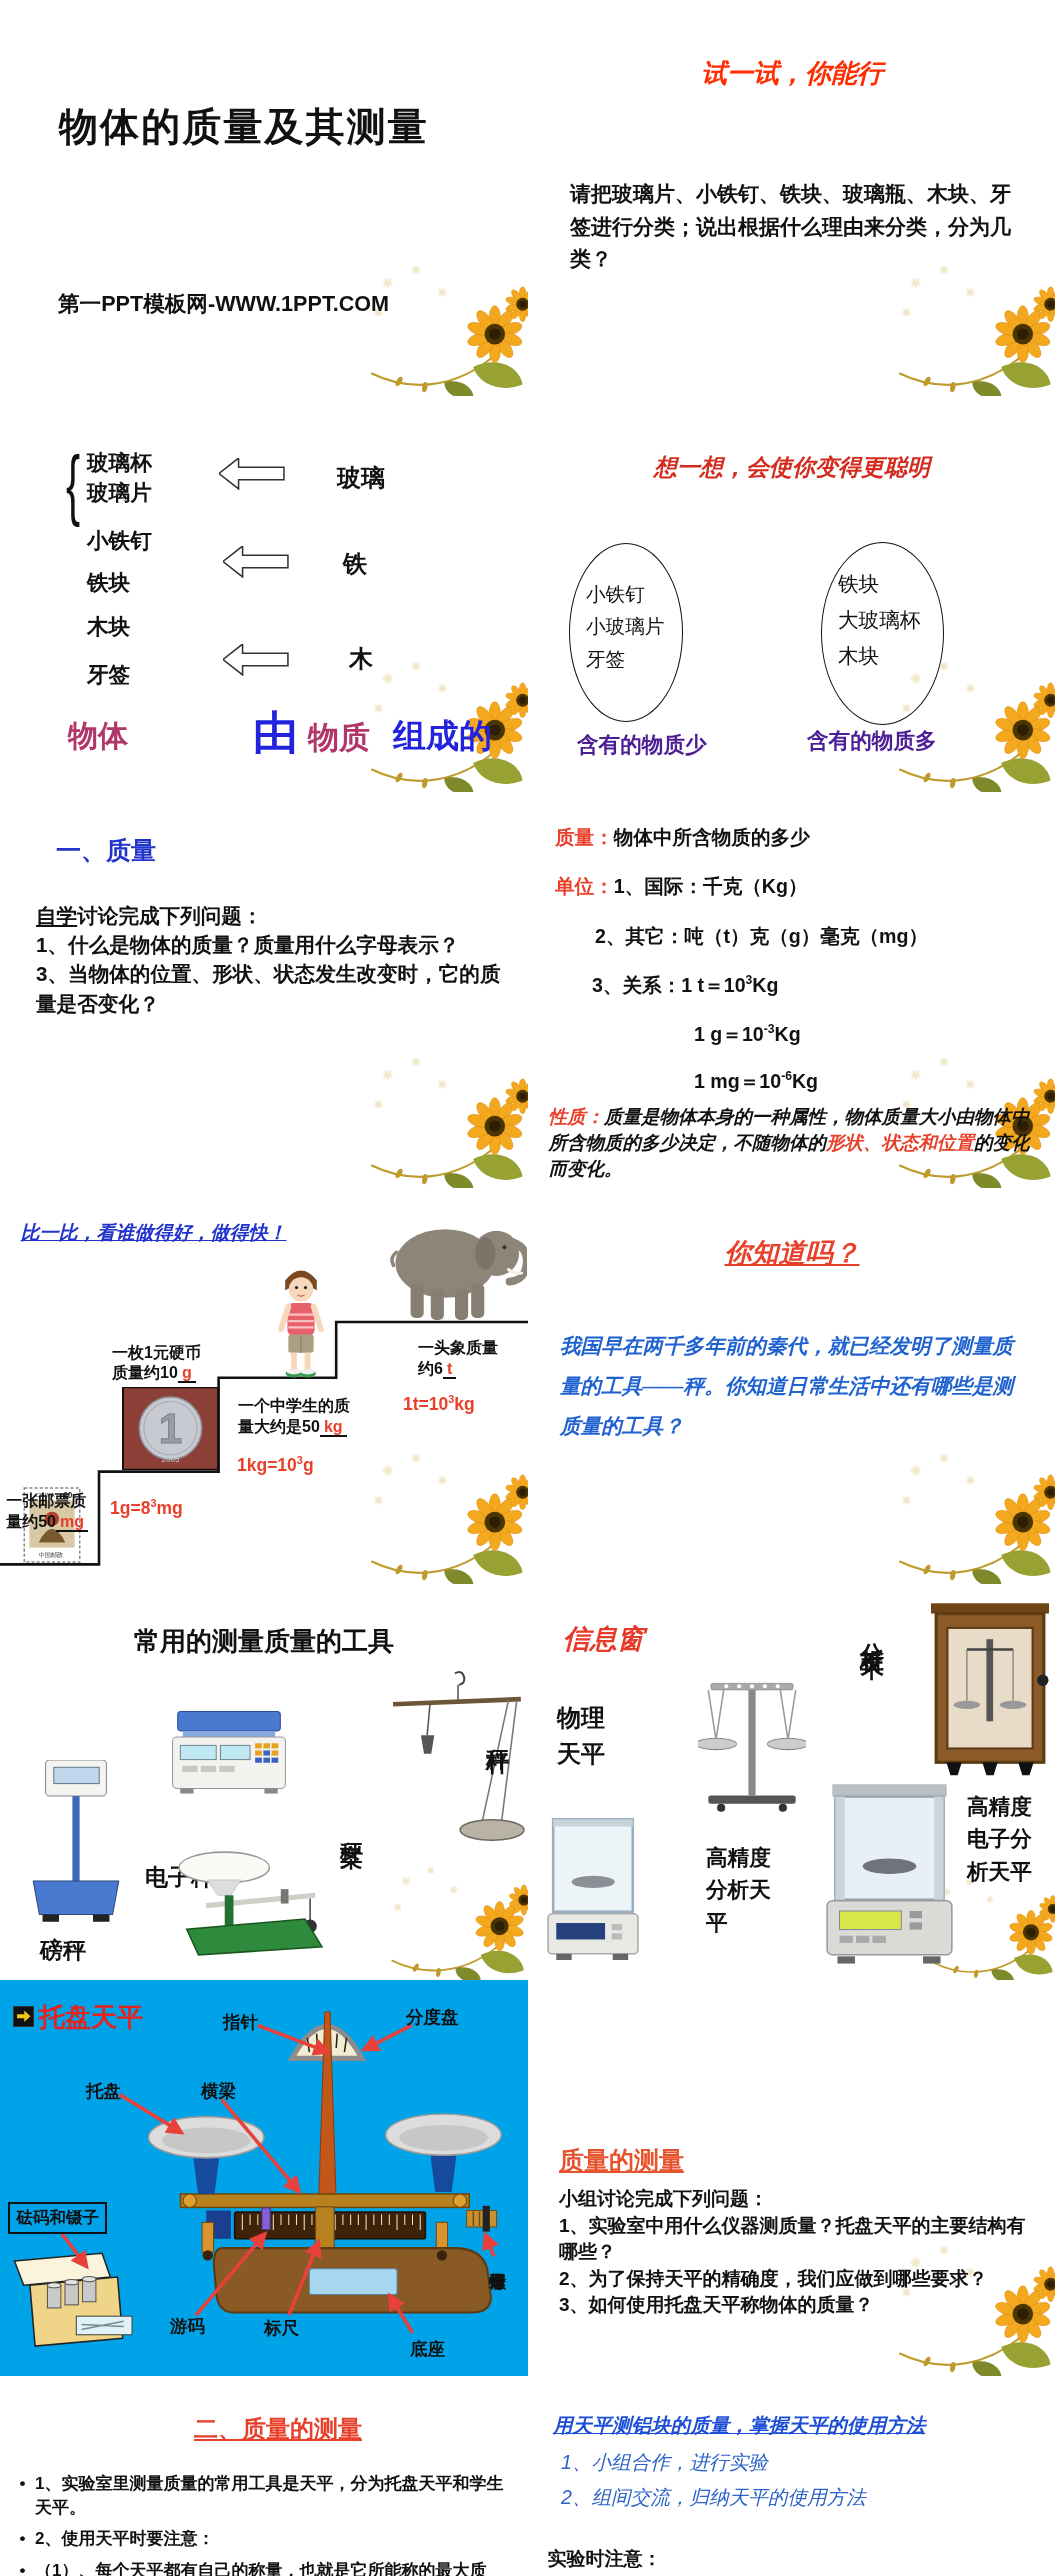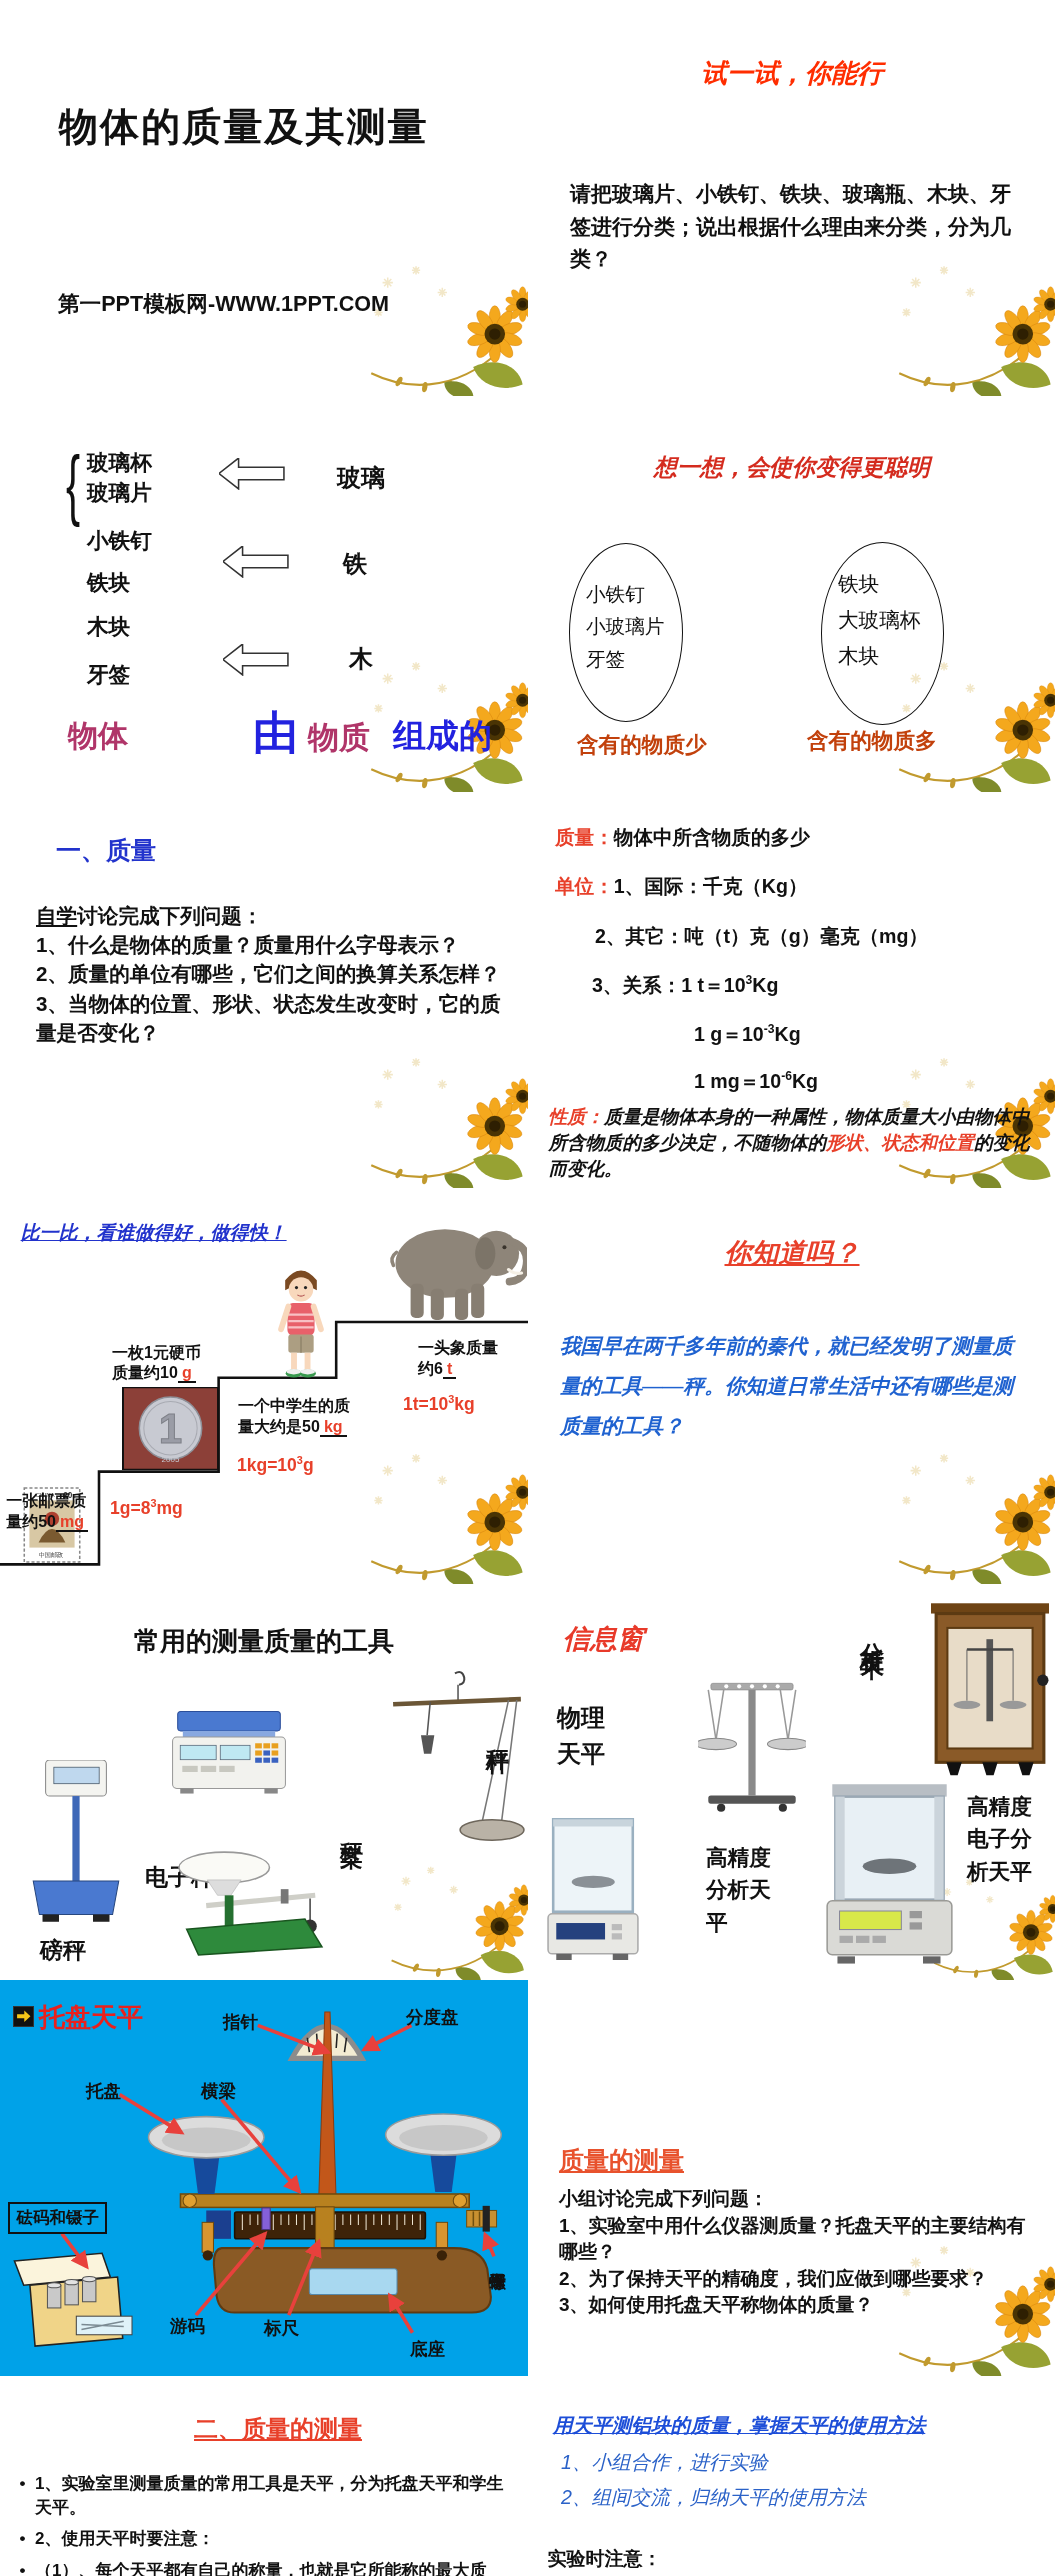--- a/index.html
+++ b/index.html
@@ -1,21 +1,21 @@
 <!DOCTYPE html>
 <html style="font-size:8.2px"><head>
 <meta charset="utf-8">
 <style>
   html,body{margin:0;padding:0;background:#fff;}
   body{width:1055px;font-family:"Liberation Sans",sans-serif;color:#111;}
   .sheet{width:1055px;height:3957px;display:grid;grid-template-columns:528px 528px;grid-auto-rows:396px;}
   .slide{position:relative;width:528px;height:396px;background:#fff;overflow:hidden;}
   .abs{position:absolute;z-index:2;}
   .b{font-weight:bold}.i{font-style:italic}.u{text-decoration:underline}
-  .red{color:#E8402A}.crim{color:#B03569}.bigblue{color:#2222DF}.purple{color:#c2410c}
+  .red{color:#E8402A}.crim{color:#B03569}.bigblue{color:#2222DF}.purple{color:#4c1d95}
   .ans{color:#E8402A;border-bottom:2.1px solid #111;padding:0 4.1px;font-weight:bold;}
   .serif{font-family:"Liberation Serif",serif;}
   sup{font-size:0.62em;}
   .bullet{position:relative;padding-left:17.5px;margin-bottom:7.2px;}
   .bullet::before{content:"•";position:absolute;left:2.1px;top:0;}
   .dec{position:absolute;right:-4.1px;bottom:-4.1px;z-index:0;}
   .vtext{writing-mode:vertical-rl;text-orientation:upright;}
   .flow{position:absolute;z-index:2;}
 </style>
 </head>
@@ -132,21 +132,20 @@
     <svg class="dec" width="165" height="139" viewBox="0 0 320 270">
         <use href="#sunflower"></use>
       </svg>
   </div>
 
   <div class="slide">
     <div class="abs b" style="left:56px;top:42px;font-size:25px;color:#2233CC;">一、质量</div>
     <div class="flow b" style="left:36px;top:109px;width:466px;font-size:20.6px;line-height:1.42;">
       <div><span class="u">自学</span><span>讨论完成下列问题：</span></div>
       <div>1、什么是物体的质量？质量用什么字母表示？</div>
-      <div>2、质量的单位有哪些，它们之间的换算关系怎样？</div>
       <div>3、当物体的位置、形状、状态发生改变时，它的质量是否变化？</div>
     </div>
     <svg class="dec" width="165" height="139" viewBox="0 0 320 270">
         <use href="#sunflower"></use>
       </svg>
   </div>
 
   <div class="slide">
     <div class="abs b" style="left:27px;top:32px;font-size:19.6px;">
       <span class="red">质量：</span><span>物体中所含物质的多少</span>

